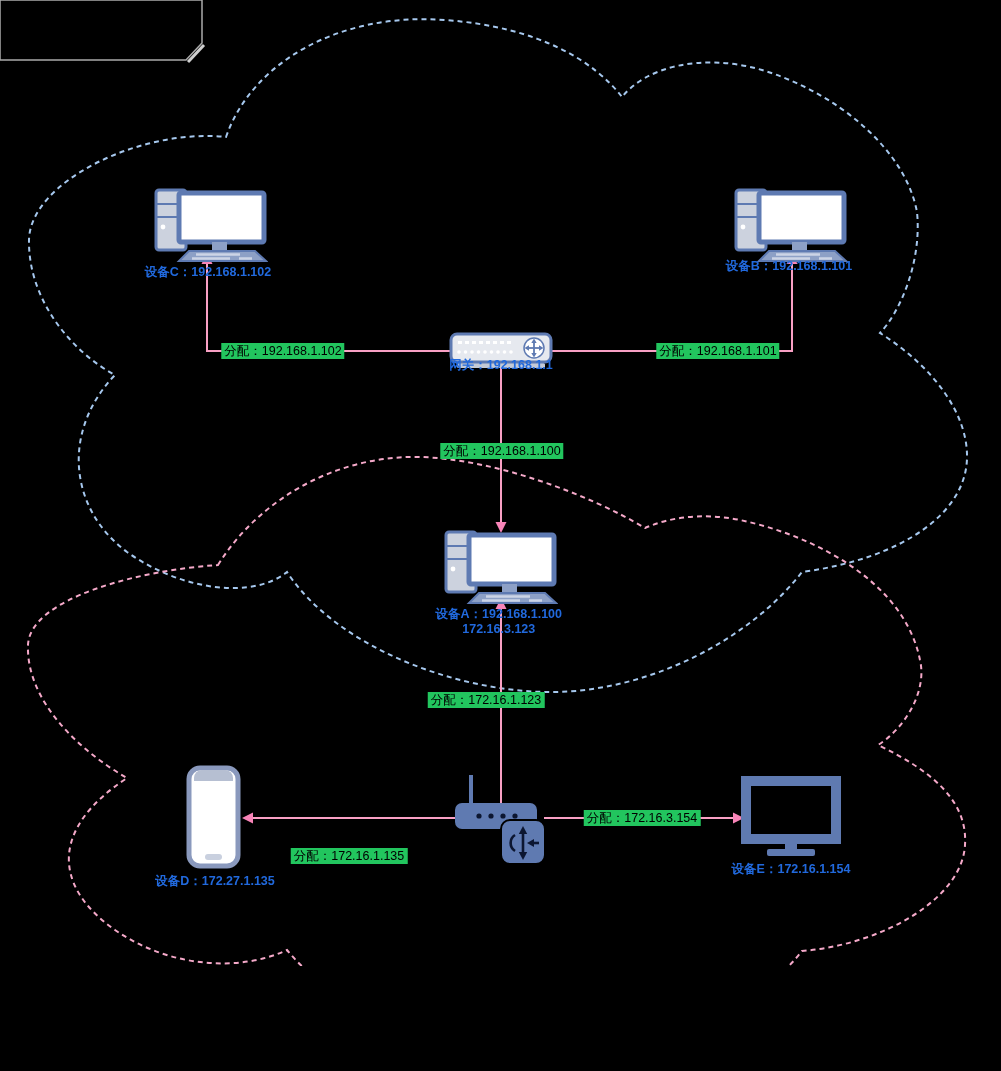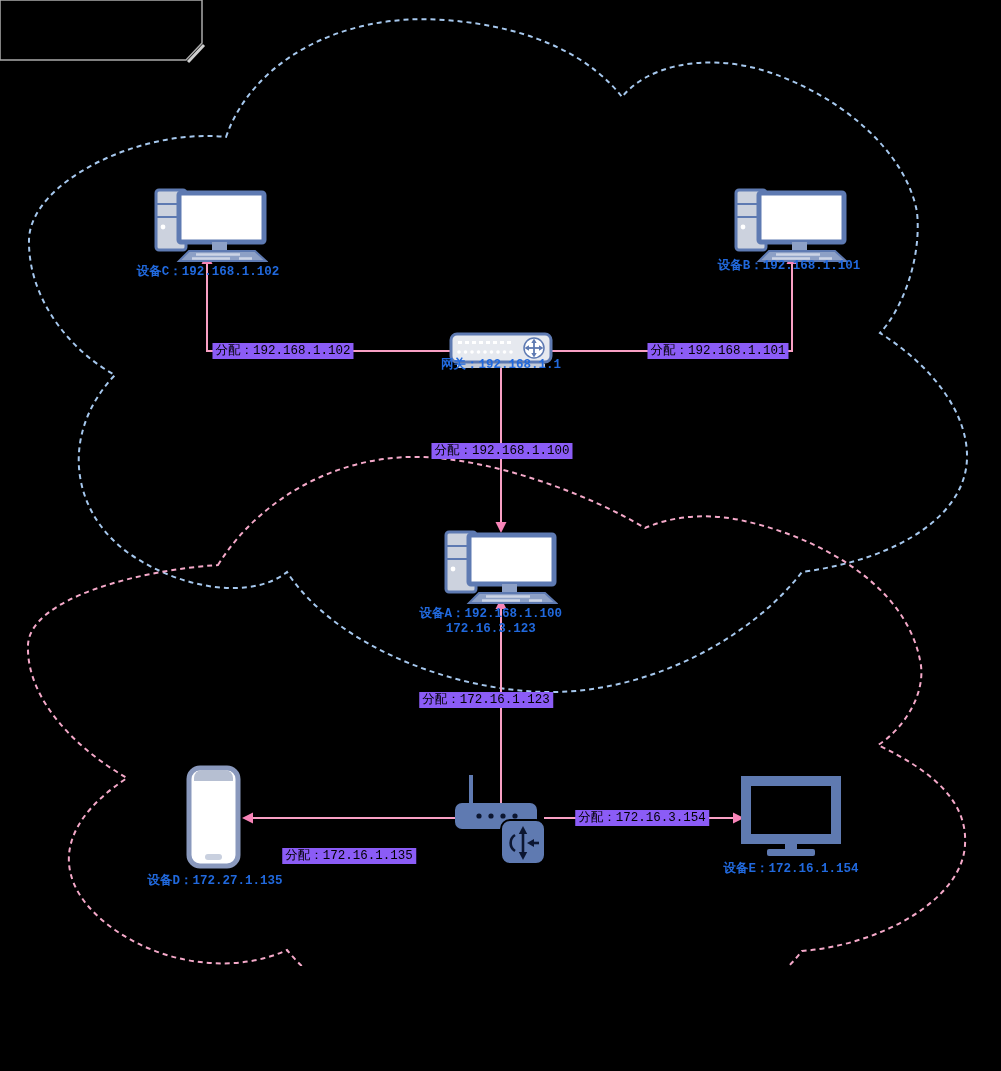--- a/index.html
+++ b/index.html
@@ -1,28 +1,28 @@
 <!DOCTYPE html>
 <html><head>
 <meta charset="utf-8">
 <style>
   html,body{margin:0;padding:0;background:#000;}
   .canvas{
     position:relative;width:1001px;height:966px;background:#000;
-    font-family:Liberation Mono, monospace;overflow:hidden;
+    font-family:Liberation Sans, sans-serif;overflow:hidden;
   }
   .layer{position:absolute;left:0;top:0;}
   .node{position:absolute;}
   .node-label{
     position:absolute;transform:translateX(-50%);color:#2169dd;
     font-size:12.5px;font-weight:700;white-space:nowrap;line-height:15px;text-align:center;
   }
   .node-label.two-line{transform:translateX(-100%);}
   .edge-label{
-    position:absolute;transform:translate(-50%,-50%);background:#8b5cf6;color:#000;
+    position:absolute;transform:translate(-50%,-50%);background:#22c55e;color:#000;
     font-size:12.5px;font-weight:400;line-height:16px;padding:0 3px;white-space:nowrap;
   }
 </style>
 </head>
 <body>
 
 <div class="canvas">
 
   <svg class="layer" width="1001" height="1071" viewBox="0 0 1001 1071">
 

